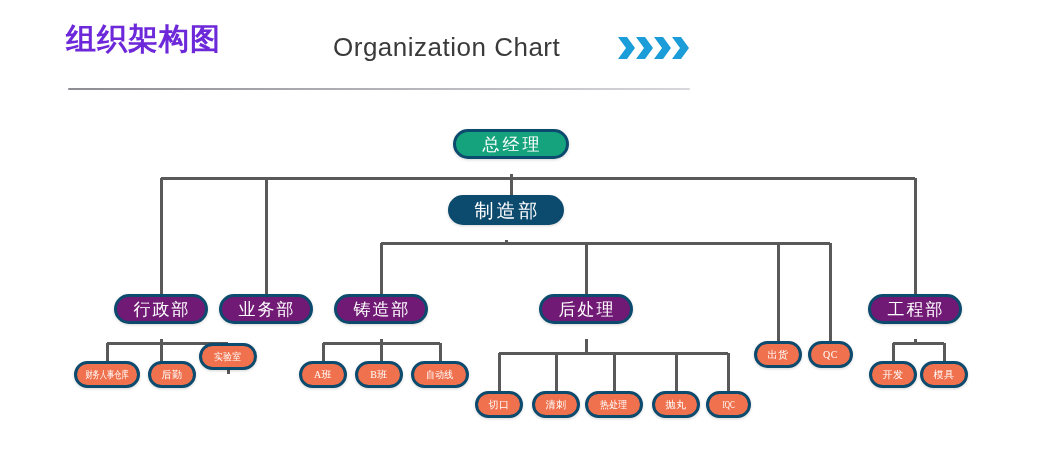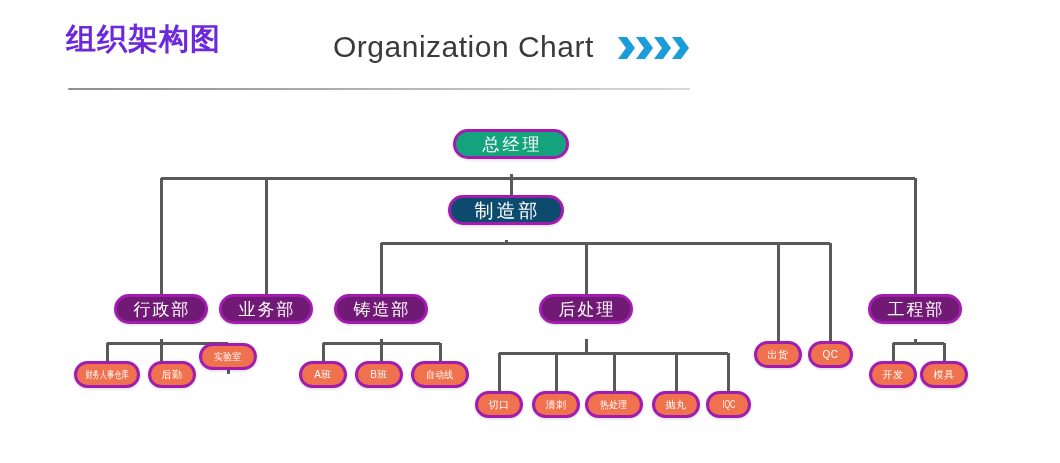--- a/index.html
+++ b/index.html
@@ -37,21 +37,21 @@
     font-weight: bold;
     letter-spacing: 1px;
     color: #6d28d9;
     line-height: 52px;
     white-space: nowrap;
   }
   #title-en {
     position: absolute;
     left: 333px;
     top: 31px;
-    font-size: 30px;
+    font-size: 26px;
     font-weight: 400;
     color: #3a3a3a;
     letter-spacing: 0.5px;
     line-height: 32px;
     white-space: nowrap;
   }
   #chevrons {
     position: absolute;
     left: 618px;
     top: 36px;
@@ -88,24 +88,25 @@
   
   .node {
     position: absolute;
     box-sizing: border-box;
     display: flex;
     align-items: center;
     justify-content: center;
     border-radius: 999px;
     color: #ffffff;
     white-space: nowrap;
-    border: 3px solid #a21caf;
+    border: 3px solid #0c4a6e;
     box-shadow: 0 1px 3px rgba(0,0,0,0.16);
     text-align: center;
     overflow: hidden;
+    font-family: Liberation Serif, serif;
   }
   .node .lbl {
     display: block;
     line-height: 1;
   }
 
   
   .node.lv1 {
     background: #15a37e;
     font-size: 17px;

